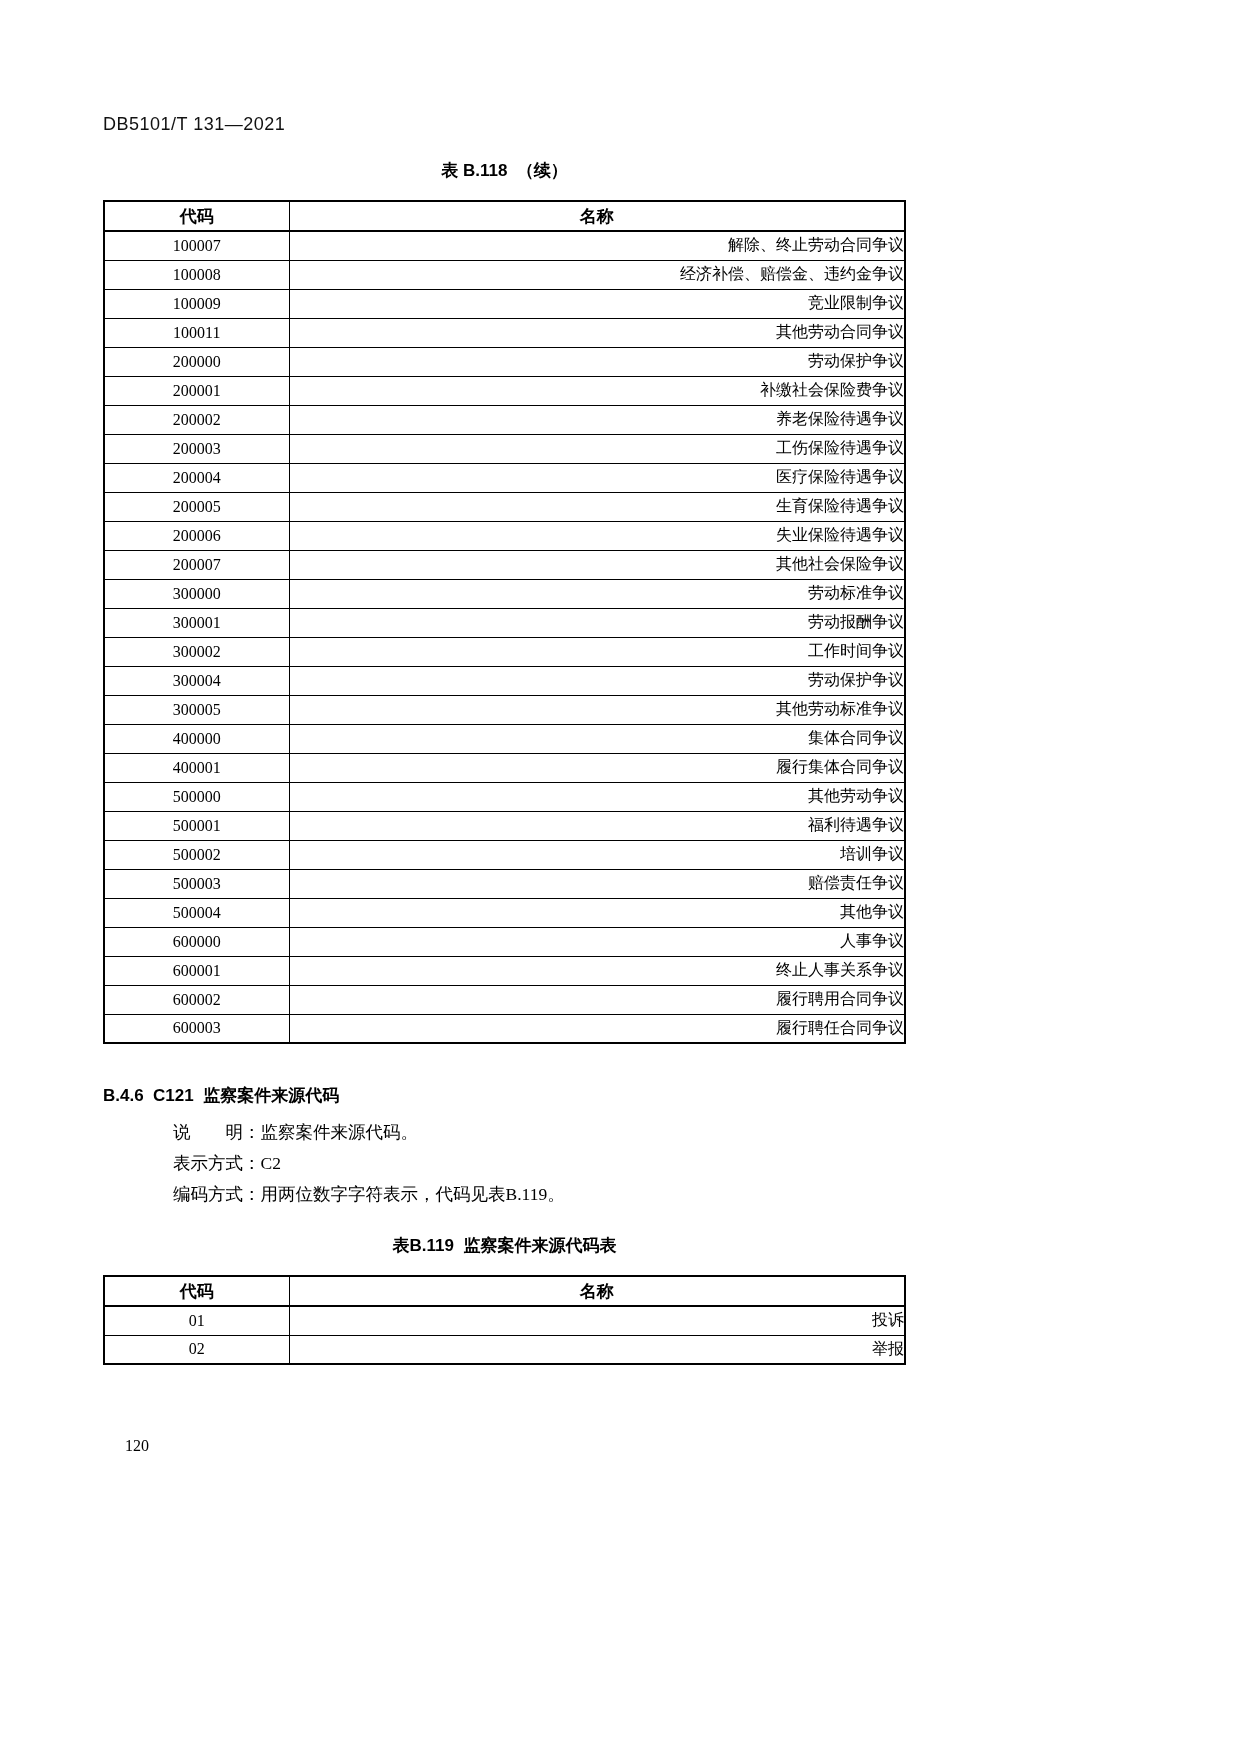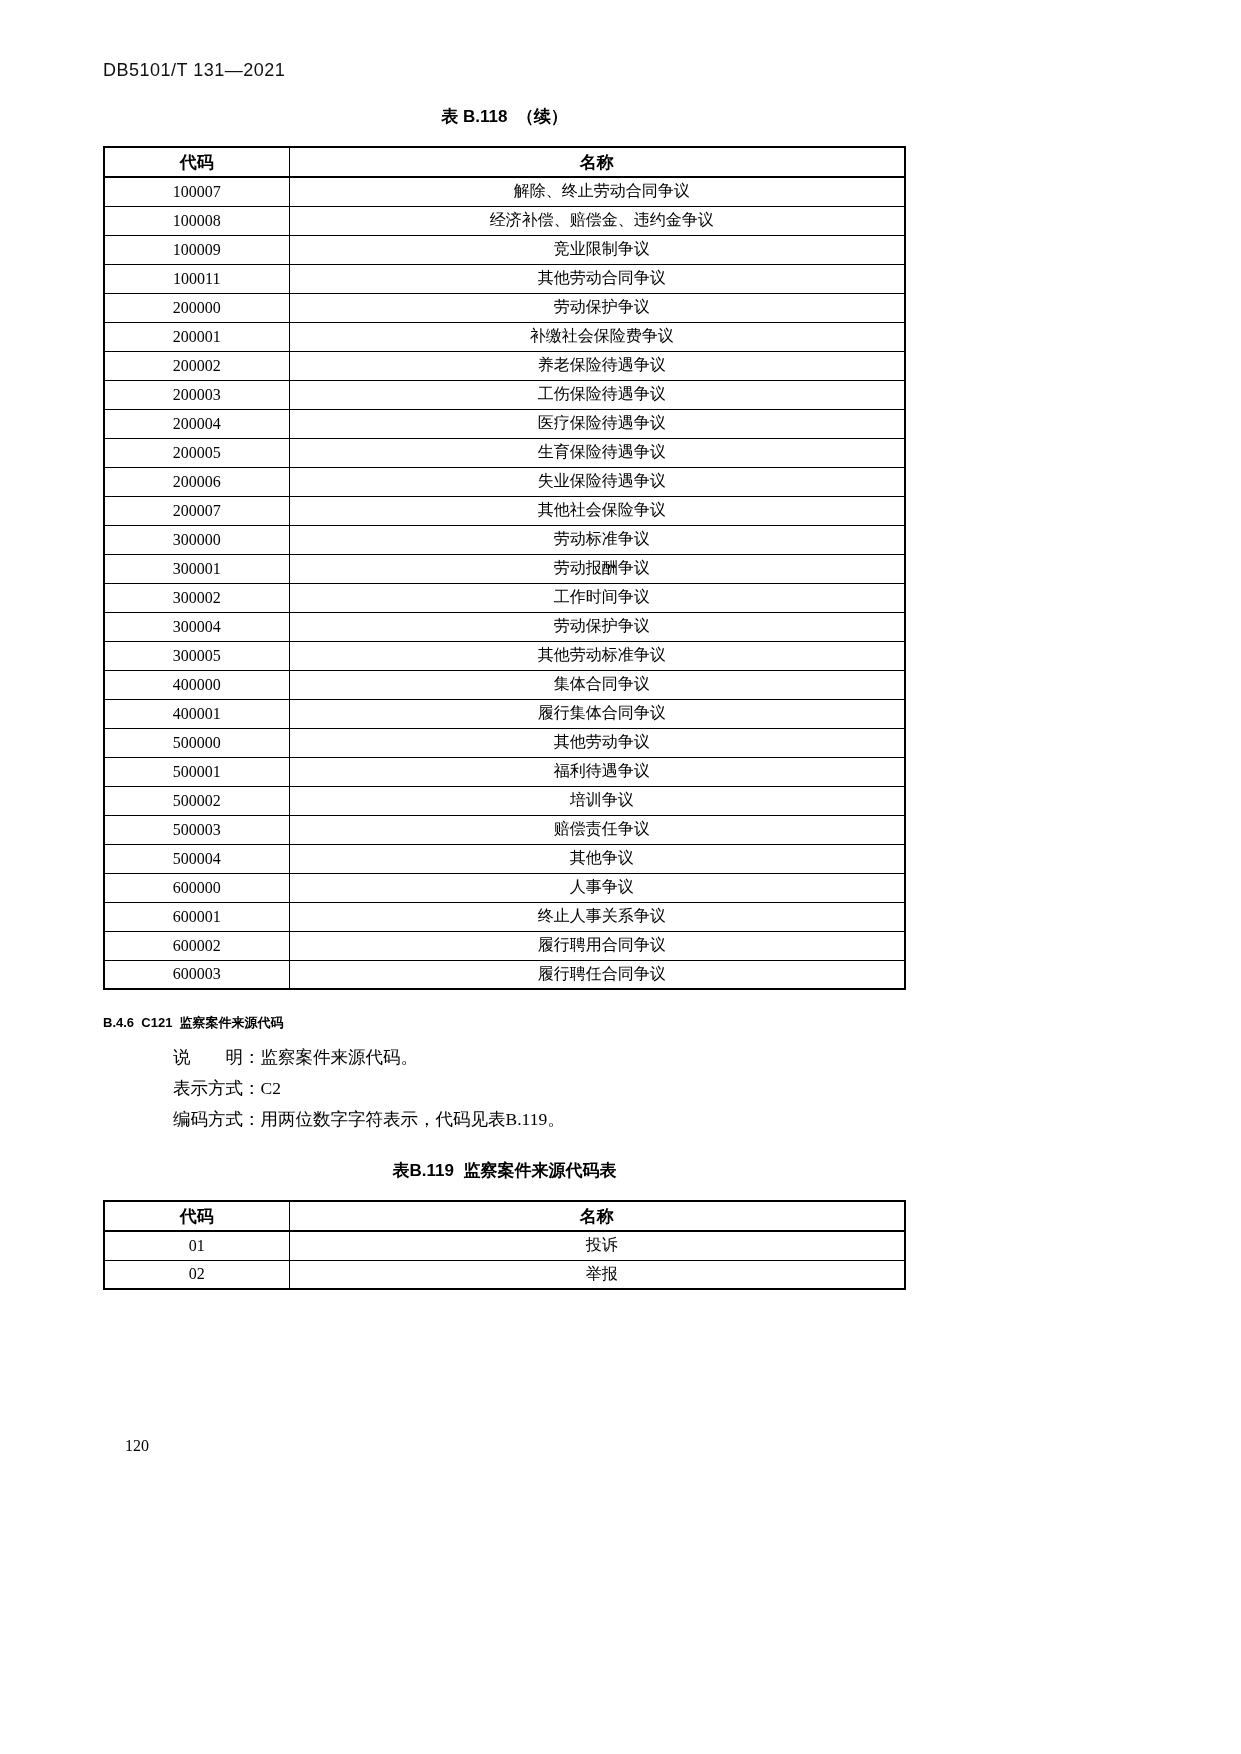--- a/index.html
+++ b/index.html
@@ -9,21 +9,21 @@
     height: 1754px;
     position: relative;
     font-family: "Liberation Serif", "DejaVu Serif", serif;
     color: #000000;
     overflow: hidden;
   }
   .page {
     position: relative;
     width: 1008px;
     height: 1754px;
-    padding: 60px 102px 0 103px;
+    padding: 114px 102px 0 103px;
   }
   .doc-header {
     font-family: "Liberation Sans", "DejaVu Sans", sans-serif;
     font-size: 18px;
     letter-spacing: 0.5px;
     color: #111;
   }
   .table-title {
     margin-top: 24px;
     text-align: center;
@@ -50,26 +50,26 @@
     vertical-align: middle;
   }
   table.code-table td {
     border: 1px solid #000;
     height: 29px;
     font-size: 16px;
     vertical-align: middle;
   }
   .code-col { width: 185px; }
   td.code-cell { text-align: center; }
-  td.name-cell { text-align: center; padding-left: 10px; }
+  td.name-cell { text-align: right; padding-left: 10px; }
   .section-heading {
-    margin-top: 24px;
+    margin-top: 40px;
     font-family: "Liberation Sans", "DejaVu Sans", sans-serif;
     font-weight: bold;
-    font-size: 13px;
+    font-size: 17px;
     white-space: pre-wrap;
   }
   .body-lines {
     margin-top: 10px;
     padding-left: 42px;
   }
   .body-line {
     font-size: 17.5px;
     line-height: 31px;
     white-space: pre-wrap;

